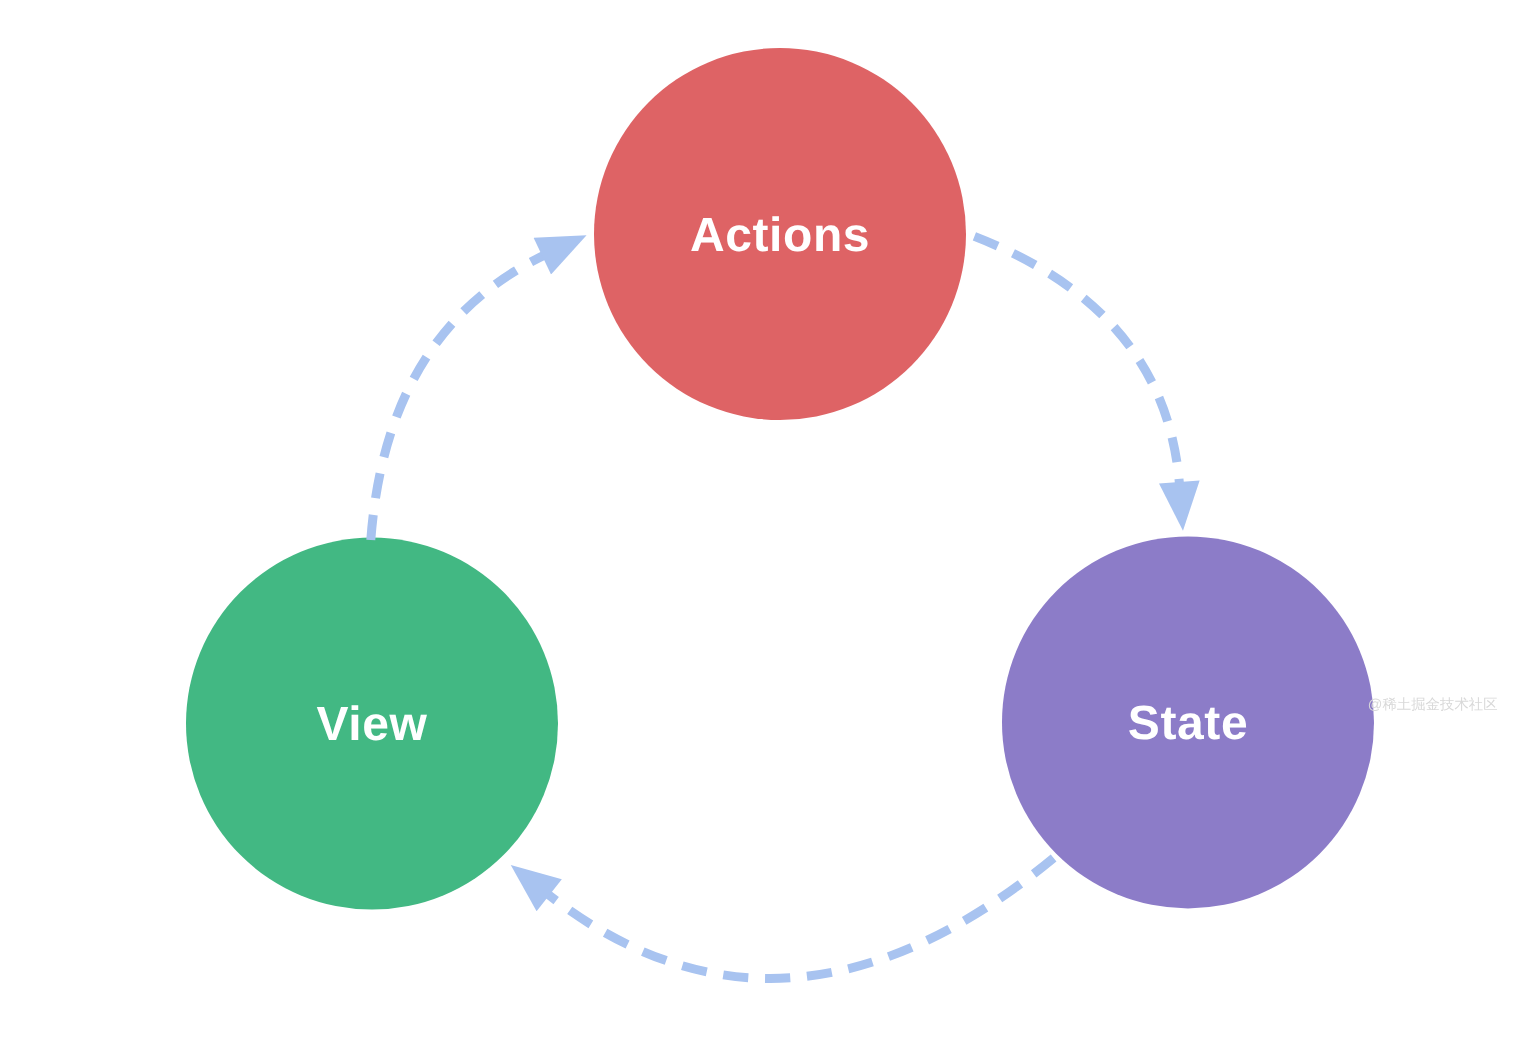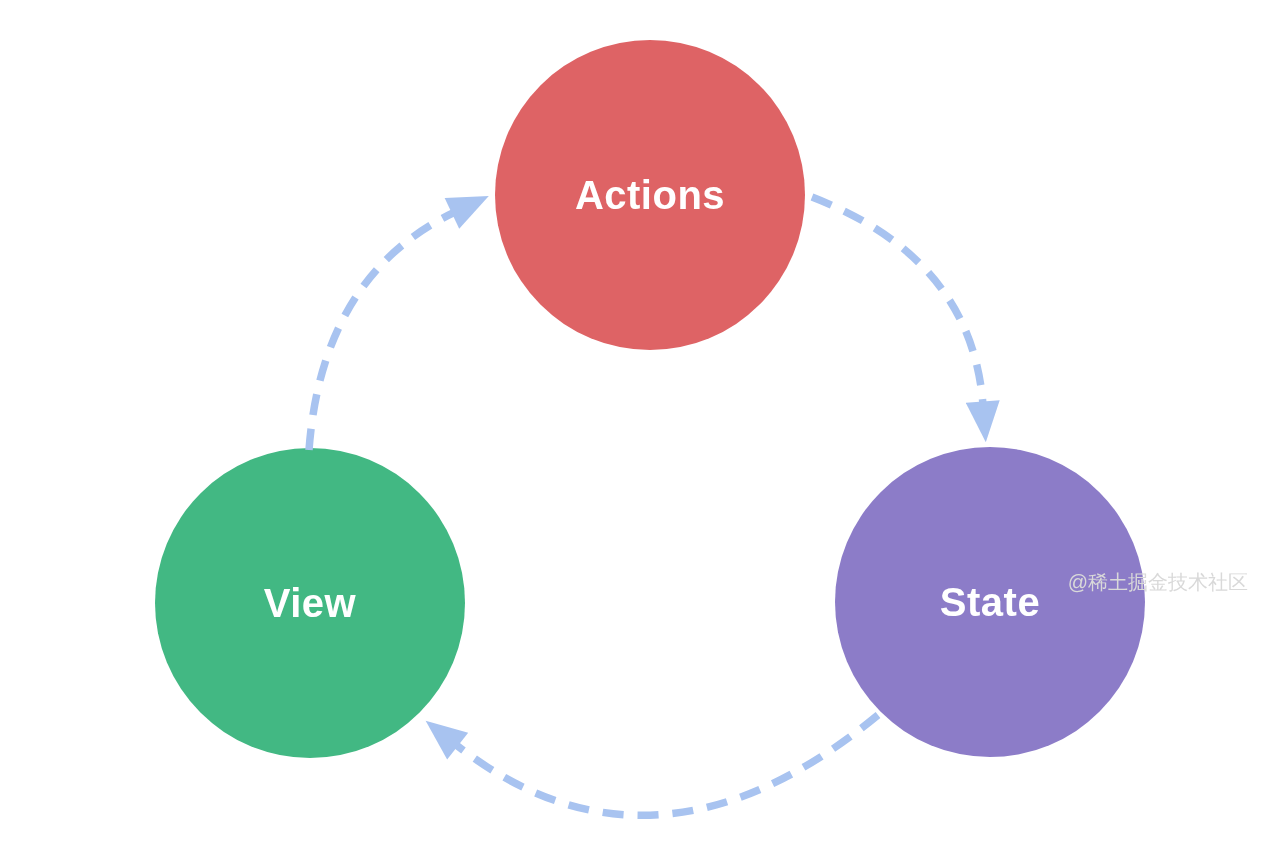--- a/index.html
+++ b/index.html
@@ -25,21 +25,21 @@
   .node-label {
     font-family: "Liberation Sans", "DejaVu Sans", sans-serif;
     font-weight: bold;
     font-size: 40px;
     letter-spacing: 0.5px;
   }
   .watermark {
     position: absolute;
     right: 32px;
     bottom: 16px;
-    font-size: 20px;
+    font-size: 12px;
     color: #d9d9d9;
     font-family: "Liberation Sans", "DejaVu Sans", sans-serif;
     user-select: none;
   }
 </style>
 </head>
 <body>
 
 <div class="stage">
   <svg class="diagram" width="1280" height="866" viewBox="0 0 1280 866">

